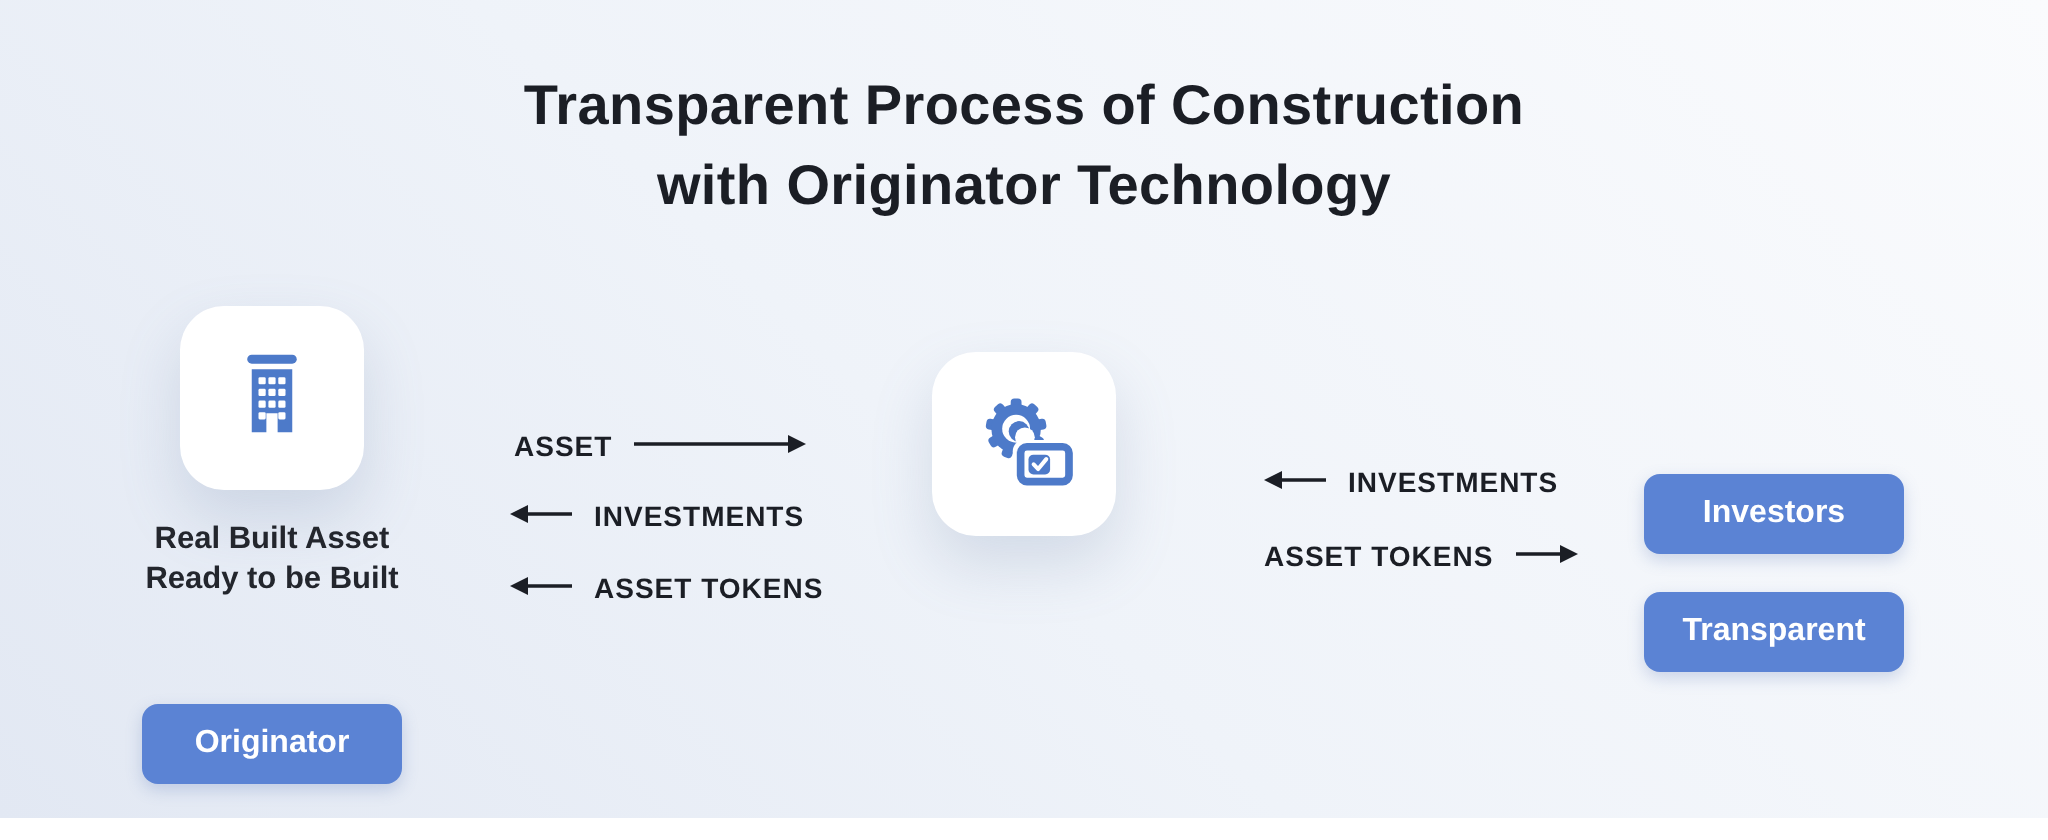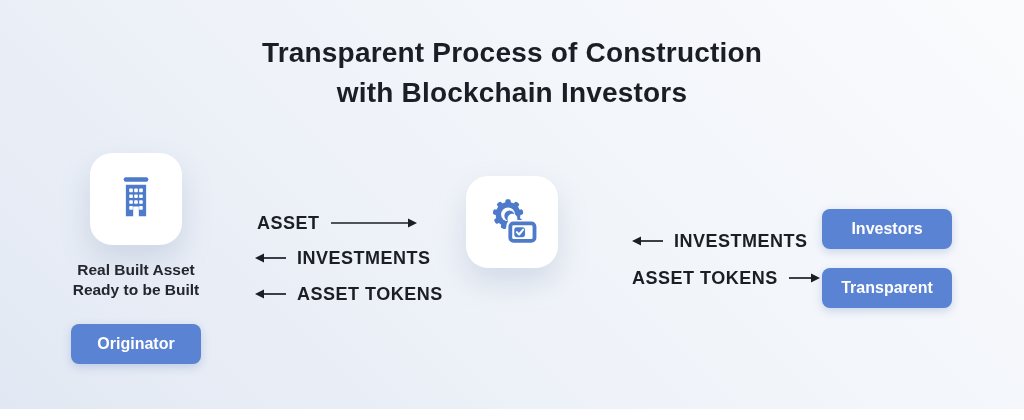--- a/index.html
+++ b/index.html
@@ -38,29 +38,30 @@
 
   .btn {
     position: absolute;
     width: 130px; height: 40px;
     background: var(--accent, #5b83d4);
     border: none; border-radius: 8px;
     color: #fff; font-family: inherit; font-weight: 700; font-size: 16px;
     display: flex; align-items: center; justify-content: center;
     cursor: pointer;
     box-shadow: 0 3px 8px rgba(80,110,180,.25);
+    margin-top: 28px;
   }
   .btn-originator { left: 71px;  top: 324px; }
   .btn-investors  { left: 822px; top: 209px; }
   .btn-purchasers { left: 822px; top: 268px; }
 
   .flow {
     position: absolute;
     display: flex; align-items: center; gap: 11px;
-    font-size: 18px; font-weight: 700; letter-spacing: .5px;
+    font-size: 14px; font-weight: 700; letter-spacing: .5px;
     color: var(--text-dark, #1b1e25);
     height: 16px;
   }
   .flow-l1 { left: 257px; top: 215px; }
   .flow-l2 { left: 255px; top: 250px; }
   .flow-l3 { left: 255px; top: 286px; }
   .flow-r1 { left: 632px; top: 233px; }
   .flow-r2 { left: 632px; top: 270px; }
 
   .arrow-line { stroke: var(--text-dark, #1b1e25); stroke-width: 1.7; }
@@ -71,21 +72,21 @@
   .badge-outline { fill:#fff; stroke: var(--icon-blue, #4d7ac9); stroke-width: 3.4; }
   .check { fill:none; stroke:#fff; stroke-width:1.8; stroke-linecap:round; stroke-linejoin:round; }
 </style>
 </head>
 <body>
 
 <div class="canvas">
 
   <div class="title">
     <div>Transparent Process of Construction</div>
-    <div>with Blockchain Investors</div>
+    <div>with Originator Technology</div>
   </div>
 
   <div class="card card-left">
     <span>
       <svg width="54" height="54" viewBox="0 0 48 48">
         <rect class="fb" x="13" y="6.5" width="22" height="4" rx="2"></rect>
         <path class="fb" d="M15 13 h18 v28 h-6.5 v-8.5 h-5 v8.5 H15 z"></path>
         <rect class="fw" x="18" y="16.5" width="3.2" height="3.2" rx="0.6"></rect>
         <rect class="fw" x="22.4" y="16.5" width="3.2" height="3.2" rx="0.6"></rect>
         <rect class="fw" x="26.8" y="16.5" width="3.2" height="3.2" rx="0.6"></rect>

